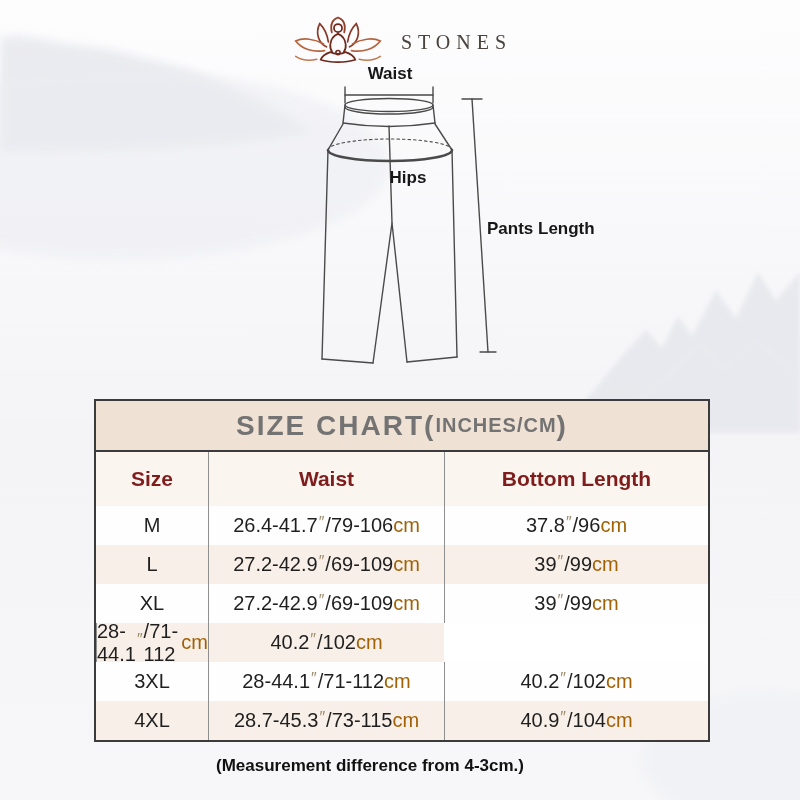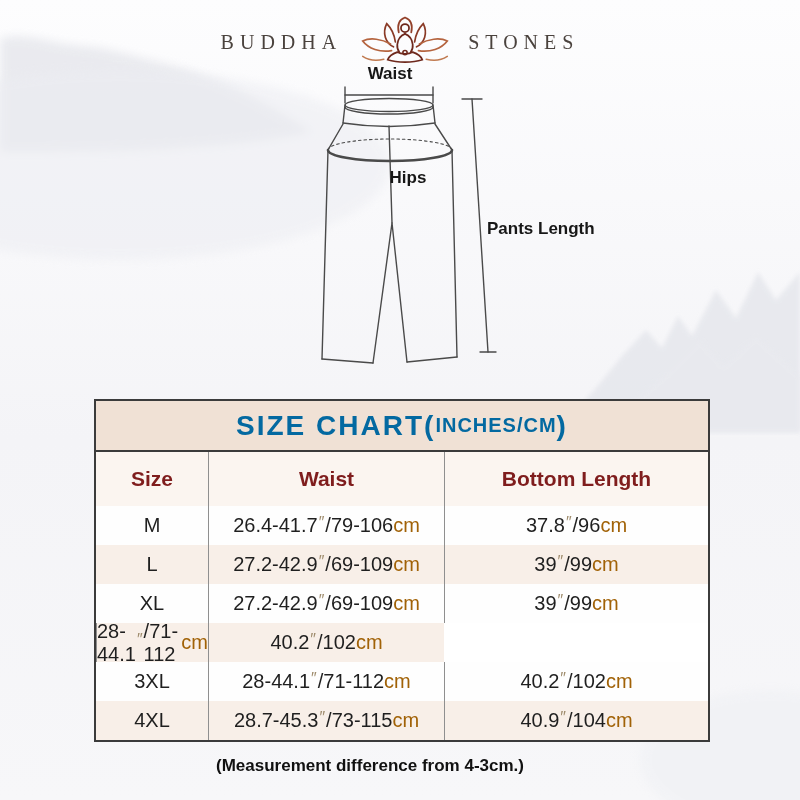--- a/index.html
+++ b/index.html
@@ -19,21 +19,21 @@
   .lbl-waist{left:340px;top:64px;width:100px;text-align:center;}
   .lbl-hips{left:358px;top:168px;width:100px;text-align:center;}
   .lbl-length{left:487px;top:219px;}
   .pants-svg{position:absolute;left:280px;top:60px;}
 
   
   .chart{position:absolute;left:94px;top:399px;width:616px;box-sizing:border-box;
          border:2px solid #3b3b3b;background:#fff;}
   .chart-title{height:49px;background:#f0e1d5;display:flex;align-items:center;
                justify-content:center;border-bottom:2px solid #3b3b3b;
-               color:#0369a1;font-weight:bold;}
+               color:#737373;font-weight:bold;}
   .title-main{font-size:28px;letter-spacing:2px;}
   .title-small{font-size:20px;letter-spacing:1px;}
   .grid-row{display:grid;grid-template-columns:112px 236px 1fr;}
   .cell{display:flex;align-items:center;justify-content:center;}
   .cell.c2,.cell.c3{border-left:1px solid #8f8f8f;}
   .chart-header .cell{height:54px;font-size:21px;font-weight:bold;color:#7f1d1d;background:#fbf5f0;}
   .trow .cell{height:39px;font-size:20px;color:#1f1f1f;}
   .trow.alt .cell{background:#f8efe8;}
   .trow.plain .cell{background:#fefefe;}
   .inch{color:#9f8c6d;font-size:16px;margin:0 1px 6px 1px;}
@@ -57,21 +57,20 @@
         </filter>
     </defs>
     <path d="M0 38 C30 32 52 44 82 46 C112 48 132 56 162 63 C212 74 262 100 312 132 C220 152 80 152 0 152 Z" fill="#e7e8ed" opacity="0.85" filter="url(#b4)"></path>
     <ellipse cx="120" cy="165" rx="270" ry="95" fill="#ecedf2" opacity="0.55" filter="url(#b4)"></ellipse>
     <path d="M556 432 L596 388 L622 356 L646 330 L662 348 L678 316 L692 336 L716 290 L736 318 L758 272 L776 300 L800 272 L800 432 Z" fill="#e1e3e9" opacity="0.65" filter="url(#b2)"></path>
     <path d="M600 432 L640 396 L668 372 L700 340 L724 366 L756 336 L800 376 L800 432 Z" fill="#e9eaef" opacity="0.75" filter="url(#b2)"></path>
     <ellipse cx="770" cy="760" rx="130" ry="70" fill="#edeff3" opacity="0.5" filter="url(#b4)"></ellipse>
   </svg>
 
   <header class="brand">
-    <span class="brand-word">BUDDHA</span>
     <svg width="100" height="52" viewBox="0 0 104 54" aria-hidden="true">
       <g fill="none" stroke-linecap="round">
 
         <path d="M45.5 17 C43.5 8 46.5 3.5 52 1.5 C57.5 3.5 60.5 8 58.5 17" stroke="#93402a" stroke-width="1.8"></path>
 
         <path d="M40 32 C32 28 28 18 33 8 C38 13 41 20 42 27" stroke="#8a3a26" stroke-width="1.8"></path>
         <path d="M64 32 C72 28 76 18 71 8 C66 13 63 20 62 27" stroke="#8a3a26" stroke-width="1.8"></path>
 
         <path d="M38 36 C26 38 14 34 8 26 C16 22 28 24 37 29" stroke="#b5643f" stroke-width="1.8"></path>
         <path d="M66 36 C78 38 90 34 96 26 C88 22 76 24 67 29" stroke="#b5643f" stroke-width="1.8"></path>

